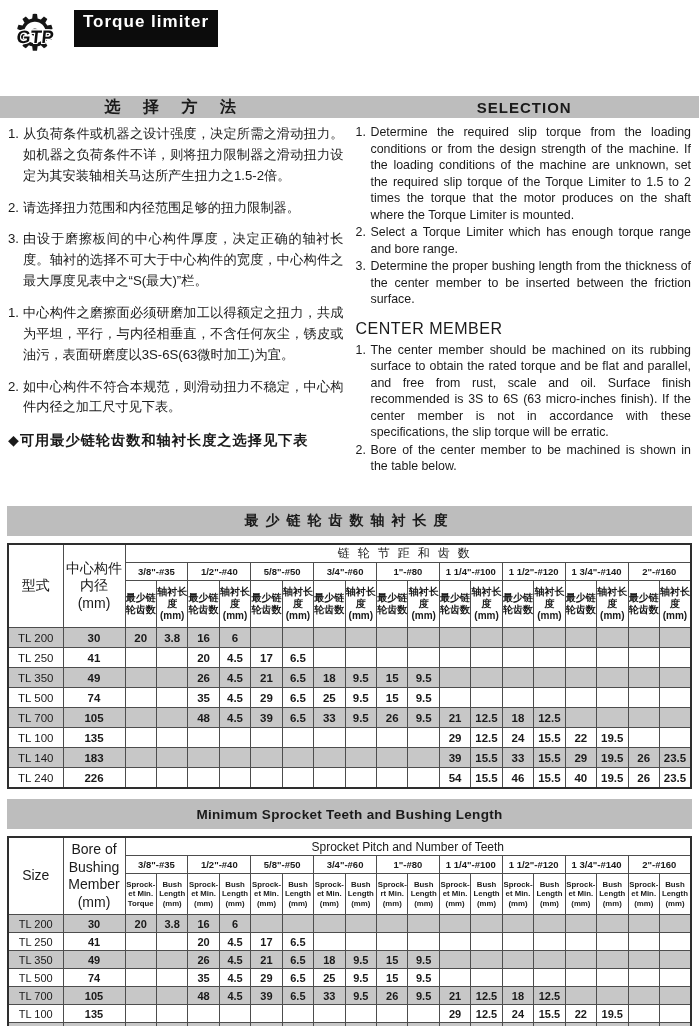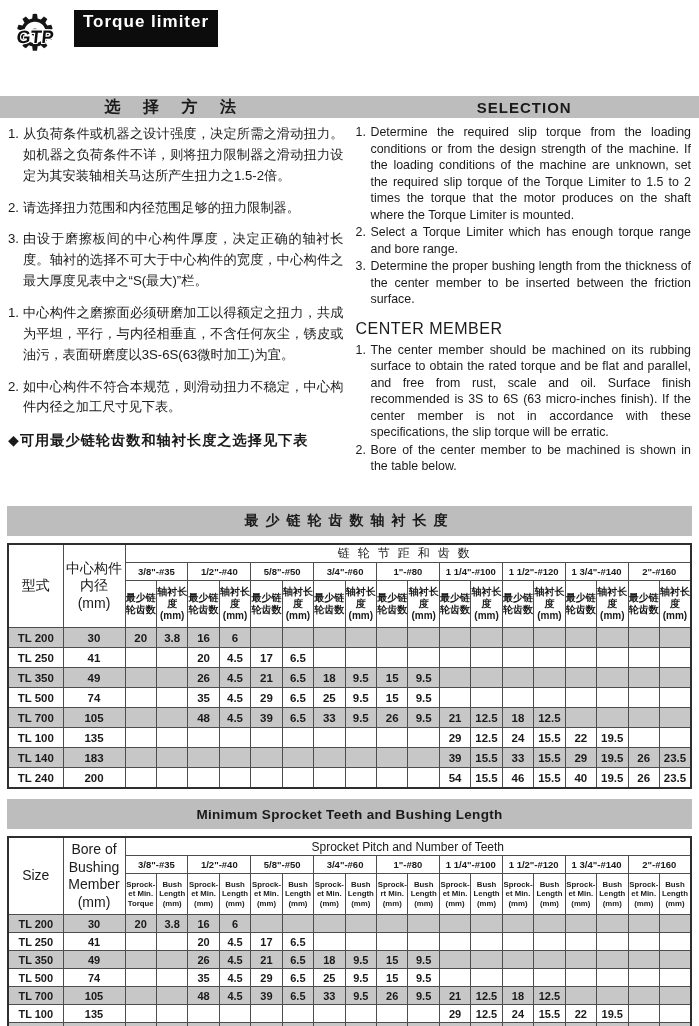--- a/index.html
+++ b/index.html
@@ -48,21 +48,21 @@
   table.sp col.c1{width:55px} table.sp col.c2{width:62px}
   .span-h{height:17px;font-size:12px;font-weight:normal}
   .zh .span-h{letter-spacing:8px}
   .pitch-h{height:17px;font-size:9.5px;font-weight:bold;white-space:nowrap}
   .sub-h{font-size:10px;font-weight:bold;line-height:1.18;padding:1px 2px}
   .zh .sub-h{height:46px}
   .en .sub-h{height:40px;font-size:7.8px}
   .corner{font-size:14px;font-weight:normal;line-height:1.25;padding:0 4px}
   .zh td{height:19px}
   .en td{height:17px}
-  td.mcell{font-size:11.5px;font-weight:bold}
+  td.mcell{font-size:11.5px;font-weight:normal}
   td.bcell,td.val{font-size:11.5px;font-weight:bold}
   .en td.mcell,.en td.bcell,.en td.val{font-size:11px}
   tr.shaded td{background:#c7c7c7}
 </style>
 </head>
 <body>
 
 <div class="hdr">
   <div class="logo">
     <span class="gear">⚙</span>
@@ -348,21 +348,21 @@
         <td class="val">15.5</td>
         <td class="val">33</td>
         <td class="val">15.5</td>
         <td class="val">29</td>
         <td class="val">19.5</td>
         <td class="val">26</td>
         <td class="val">23.5</td>
       </tr>
       <tr>
         <td class="mcell">TL 240</td>
-        <td class="bcell">200</td>
+        <td class="bcell">226</td>
         <td class="val"></td>
         <td class="val"></td>
         <td class="val"></td>
         <td class="val"></td>
         <td class="val"></td>
         <td class="val"></td>
         <td class="val"></td>
         <td class="val"></td>
         <td class="val"></td>
         <td class="val"></td>

